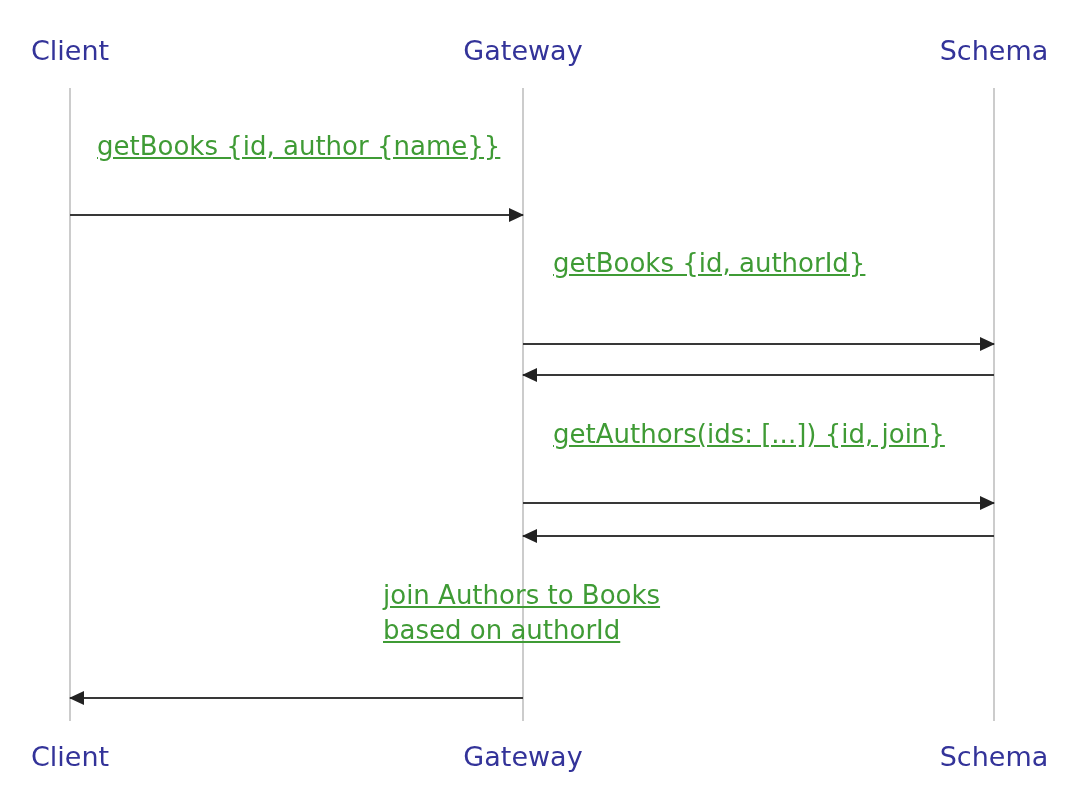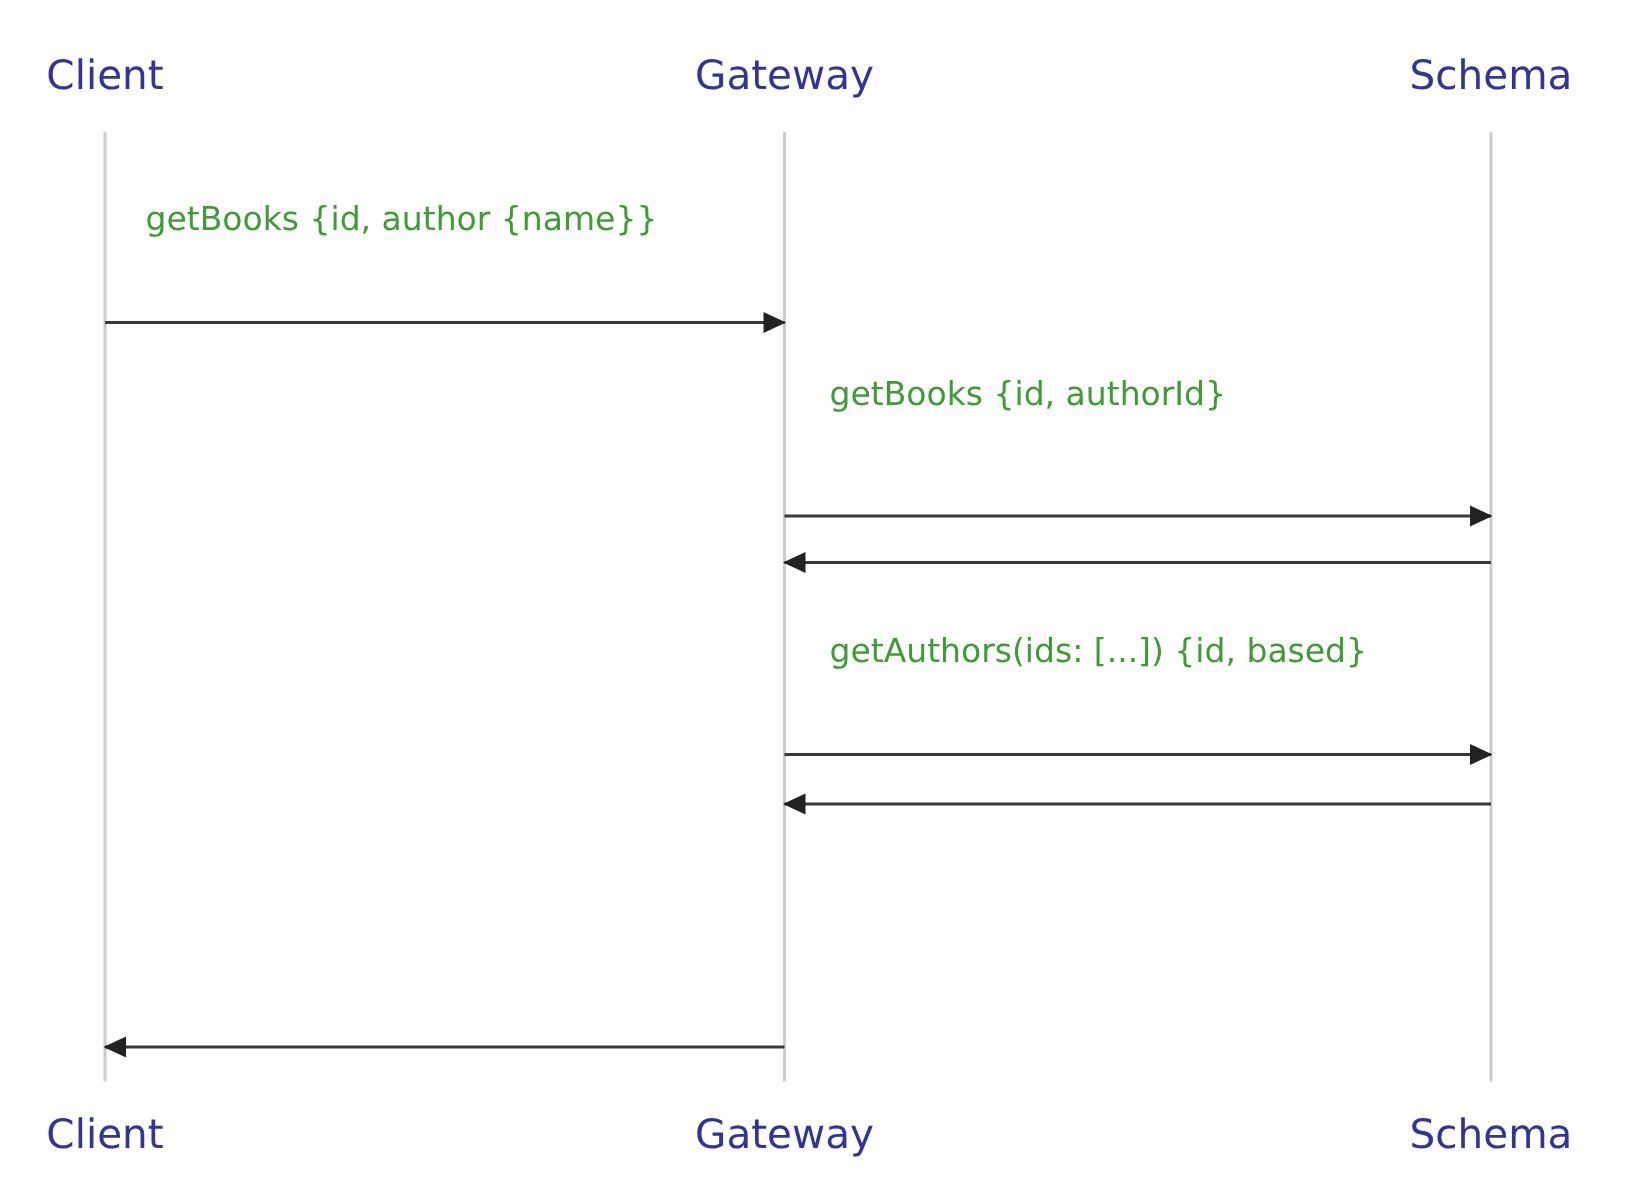--- a/index.html
+++ b/index.html
@@ -25,24 +25,25 @@
   }
   .lifeline {
     position: absolute;
     width: 2px;
     top: 88px;
     height: 633px;
     background: #cccccc;
   }
   .msg-label {
     position: absolute;
-    font-size: 22px;
+    font-size: 26px;
     line-height: 35px;
     color: #3f9b35;
     white-space: pre-line;
+    text-decoration: underline;
   }
   .arrow {
     position: absolute;
     height: 2px;
     background: #383838;
   }
   .arrow .head {
     position: absolute;
     width: 0;
     height: 0;
@@ -80,29 +81,31 @@
 
   <div class="msg-label" style="left:553px; top:246px;">getBooks {id, authorId}</div>
   <div class="arrow dir-right" style="left:523px; top:343px; width:471px;">
     <span class="head"></span>
   </div>
 
   <div class="arrow dir-left" style="left:523px; top:374px; width:471px;">
     <span class="head"></span>
   </div>
 
-  <div class="msg-label" style="left:553px; top:417px;">getAuthors(ids: [...]) {id, based}</div>
+  <div class="msg-label" style="left:553px; top:417px;">getAuthors(ids: [...]) {id, join}</div>
   <div class="arrow dir-right" style="left:523px; top:502px; width:471px;">
     <span class="head"></span>
   </div>
 
   <div class="arrow dir-left" style="left:523px; top:535px; width:471px;">
     <span class="head"></span>
   </div>
 
+  <div class="msg-label" style="left:383px; top:578px;">join Authors to Books
+based on authorId</div>
 
   <div class="arrow dir-left" style="left:70px; top:697px; width:453px;">
     <span class="head"></span>
   </div>
 
   <div class="actor-label" style="left:70px; top:742px;">Client</div>
   <div class="actor-label" style="left:523px; top:742px;">Gateway</div>
   <div class="actor-label" style="left:994px; top:742px;">Schema</div>
 
 </div>

